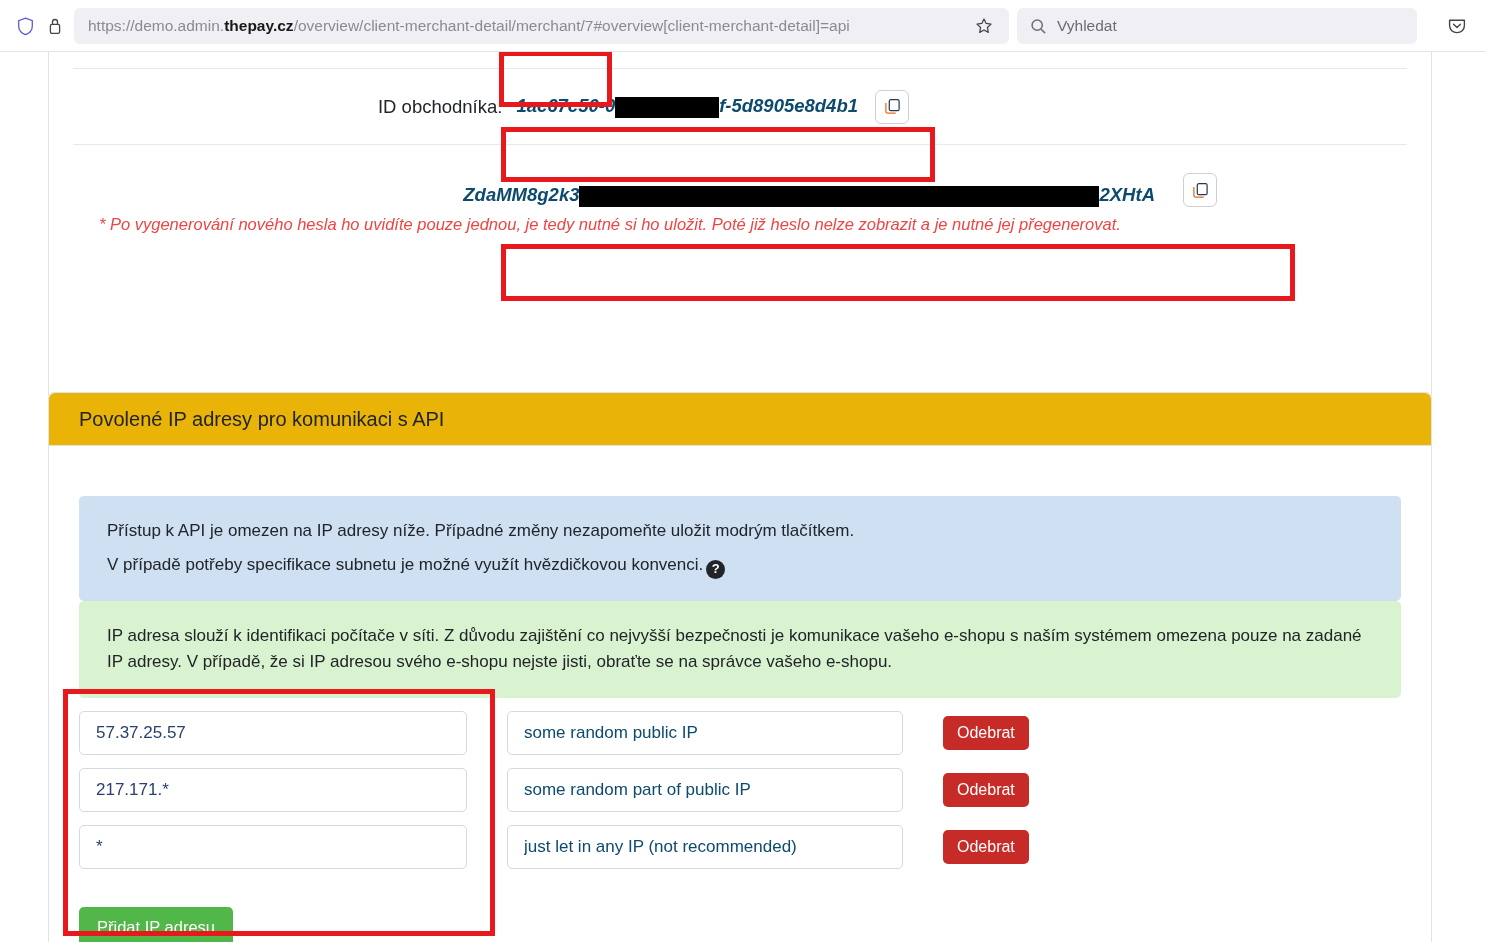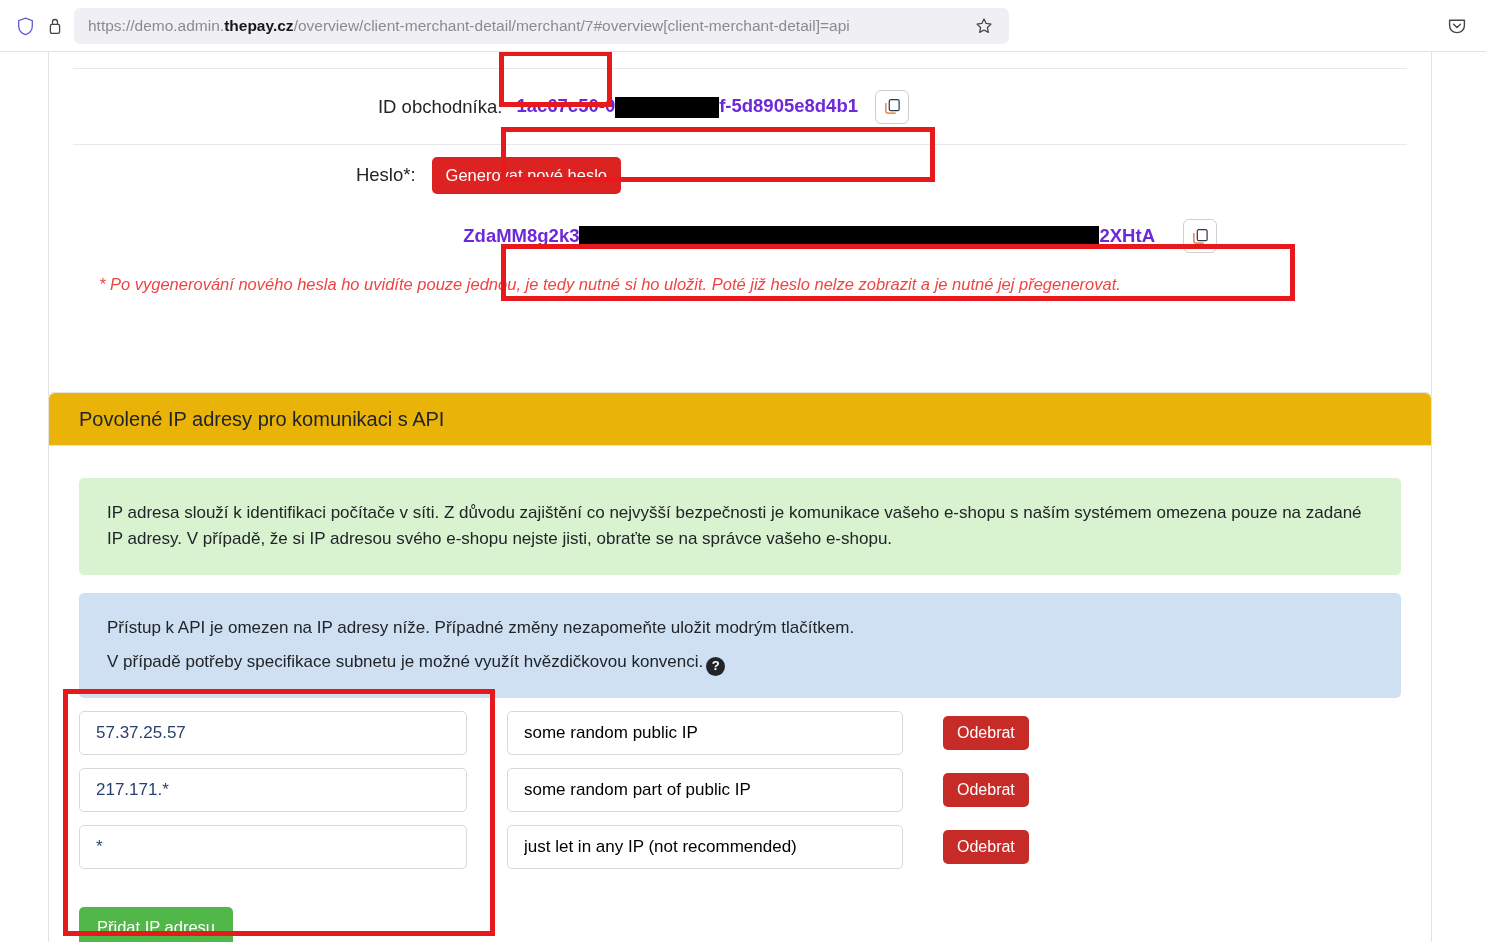--- a/index.html
+++ b/index.html
@@ -93,22 +93,23 @@
 
   .field-label {
     font-size: 18.5px;
     color: #212529;
     text-align: right;
     white-space: nowrap;
   }
   .field-value {
     font-size: 18.5px;
     font-weight: 700;
-    color: #6d28d9;
+    color: #0c4a6e;
     white-space: nowrap;
+    font-style: italic;
   }
 
   .copy-btn {
     width: 34px; height: 34px;
     border: 1px solid #cfcfcf;
     border-radius: 6px;
     background: #ffffff;
     display: inline-flex; align-items: center; justify-content: center;
     cursor: pointer;
     flex: 0 0 auto;
@@ -204,21 +205,21 @@
     font-family: "Liberation Sans", sans-serif;
     outline: none;
   }
   .ip-desc {
     width: 396px; height: 44px;
     border: 1px solid #d6d9dc;
     border-radius: 5px;
     background: #ffffff;
     padding: 0 16px;
     font-size: 17px;
-    color: #000000;
+    color: #0c4a6e;
     font-family: "Liberation Sans", sans-serif;
     outline: none;
   }
   .btn-remove {
     padding: 8px 14px;
     font-size: 16px;
     border-radius: 5px;
     border: none;
     background: #c62b28;
     color: #fff;
@@ -252,20 +253,29 @@
 
   <div class="urlbar">
     <div class="url-text"><span>https://demo.admin.</span><b>thepay.cz</b><span>/overview/client-merchant-detail/merchant/7#overview[client-merchant-detail]=api</span></div>
     <div class="chrome-icon">
       <svg width="18" height="18" viewBox="0 0 20 20" fill="none" stroke="#44444a" stroke-width="1.4" stroke-linejoin="round">
         <path d="M10 2.2 l2.4 5 5.4 .7 -4 3.8 1 5.4 -4.8 -2.7 -4.8 2.7 1 -5.4 -4 -3.8 5.4 -.7 Z"></path>
       </svg>
     </div>
   </div>
 
+  <div class="searchbar">
+    <span class="chrome-icon" style="width:18px;height:18px;">
+      <svg width="17" height="17" viewBox="0 0 18 18" fill="none" stroke="#6c6c75" stroke-width="1.6">
+        <circle cx="7.6" cy="7.6" r="5.4"></circle>
+          <path d="M11.6 11.6 L16 16"></path>
+      </svg>
+    </span>
+    <span class="search-placeholder">Vyhledat</span>
+  </div>
 
   <div class="chrome-icon" id="pocket-btn">
     <svg width="20" height="20" viewBox="0 0 20 20" fill="none" stroke="#44444a" stroke-width="1.4" stroke-linejoin="round" stroke-linecap="round">
       <path d="M2.6 4.2 h14.8 v5.2 c0 4.4 -3.4 7.2 -7.4 7.2 S2.6 13.8 2.6 9.4 Z"></path>
       <path d="M6.6 8.2 L10 11.4 L13.4 8.2"></path>
     </svg>
   </div>
 </div>
 
 <div id="page">
@@ -282,26 +292,22 @@
       <div class="field-label">ID obchodníka:</div>
       <div class="field-value" style="margin-left:14px;"><span>1ac67c50-0</span><span class="redact" style="width:104px;"></span><span>f-5d8905e8d4b1</span></div>
       <div class="copy-btn" style="margin-left:17px;">
         <svg width="17" height="17" viewBox="0 0 18 18" fill="none" stroke="#2b3a52" stroke-width="1.3">
           <rect x="5.6" y="1.8" width="10.4" height="11.6" rx="1.6"></rect>
           <path d="M12.4 15.9 H3.6 a1.6 1.6 0 0 1 -1.6 -1.6 V5.4" stroke="#e06a22"></path>
         </svg>
       </div>
     </div>
 
-    <div class="field-row no-border" style="height:60px; padding-right:786px;">
-      <div class="field-label">Heslo*:</div>
-      <button class="btn btn-red" style="margin-left:16px; padding:9px 14px;">Generovat nové heslo</button>
-    </div>
-
-    <div class="field-row no-border" style="height:62px; padding-right:190px;">
+
+    <div class="field-row no-border" style="height:62px; padding-right:190px;align-items:flex-end;">
       <div class="field-value"><span>ZdaMM8g2k3</span><span class="redact" style="width:520px;"></span><span>2XHtA</span></div>
       <div class="copy-btn" style="margin-left:28px;">
         <svg width="17" height="17" viewBox="0 0 18 18" fill="none" stroke="#2b3a52" stroke-width="1.3">
           <rect x="5.6" y="1.8" width="10.4" height="11.6" rx="1.6"></rect>
           <path d="M12.4 15.9 H3.6 a1.6 1.6 0 0 1 -1.6 -1.6 V5.4" stroke="#e06a22"></path>
         </svg>
       </div>
     </div>
 
     <div class="note-italic" style="padding:8px 0 0 26px;">* Po vygenerování nového hesla ho uvidíte pouze jednou, je tedy nutné si ho uložit. Poté již heslo nelze zobrazit a je nutné jej přegenerovat.</div>
@@ -309,29 +315,29 @@
 
   <div class="hl" style="left:499px; top:-1px; width:113px; height:56px;"></div>
   <div class="hl" style="left:501px; top:75px; width:434px; height:55px;"></div>
   <div class="hl" style="left:501px; top:192px; width:794px; height:57px;"></div>
 
   <div class="card" id="ip-card">
     <div id="ip-card-header">Povolené IP adresy pro komunikaci s API</div>
 
     <div id="ip-card-body">
 
-      <div class="alert alert-green">IP adresa slouží k identifikaci počítače v síti. Z důvodu zajištění co nejvyšší bezpečnosti je komunikace vašeho e-shopu s naším systémem omezena pouze na zadané IP adresy. V případě, že si IP adresou svého e-shopu nejste jisti, obraťte se na správce vašeho e-shopu.</div>
-
       <div class="alert alert-blue">
         <div>Přístup k API je omezen na IP adresy níže. Případné změny nezapomeňte uložit modrým tlačítkem.</div>
         <div style="margin-top:8px;">
           <span>V případě potřeby specifikace subnetu je možné využít hvězdičkovou konvenci.</span><span class="qmark">?</span>
         </div>
       </div>
 
+      <div class="alert alert-green">IP adresa slouží k identifikaci počítače v síti. Z důvodu zajištění co nejvyšší bezpečnosti je komunikace vašeho e-shopu s naším systémem omezena pouze na zadané IP adresy. V případě, že si IP adresou svého e-shopu nejste jisti, obraťte se na správce vašeho e-shopu.</div>
+
       <div class="ip-row">
         <input class="ip-input" value="57.37.25.57" style="">
         <input class="ip-desc" value="some random public IP" style="">
         <button class="btn-remove">Odebrat</button>
       </div>
 
       <div class="ip-row">
         <input class="ip-input" value="217.171.*" style="">
         <input class="ip-desc" value="some random part of public IP" style="">
         <button class="btn-remove">Odebrat</button>

